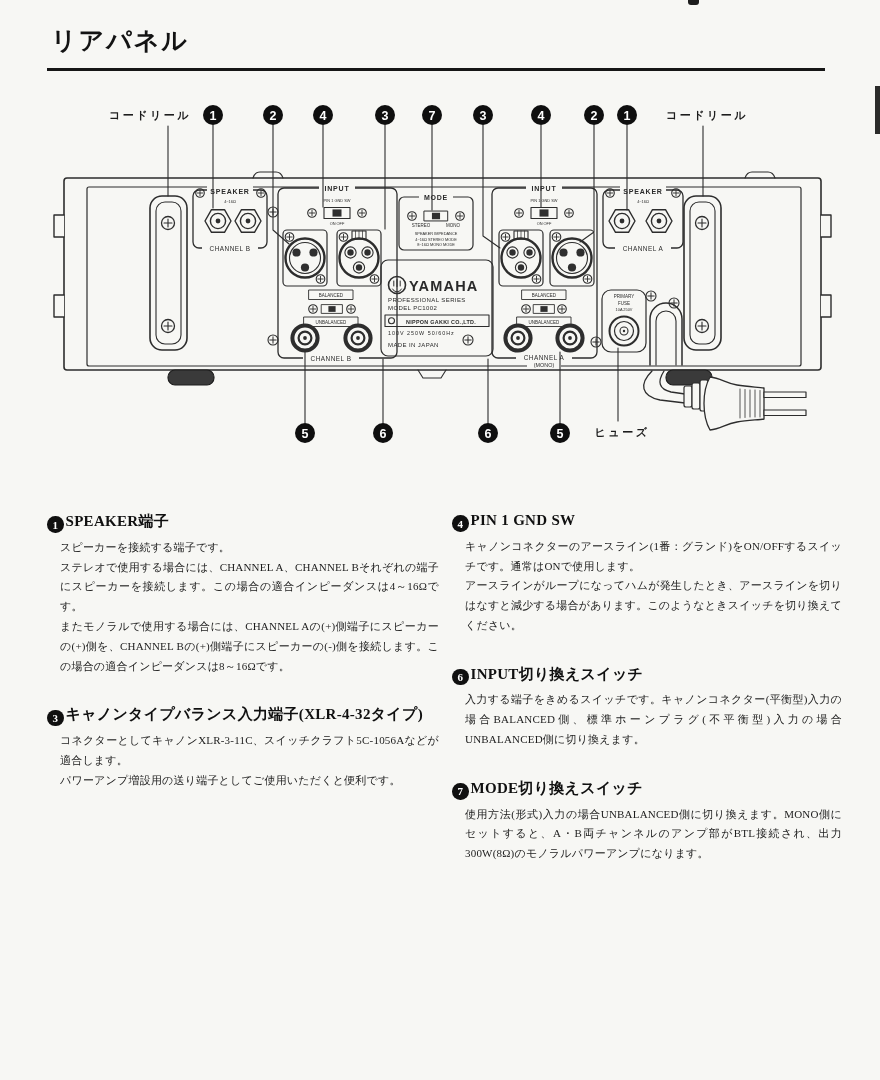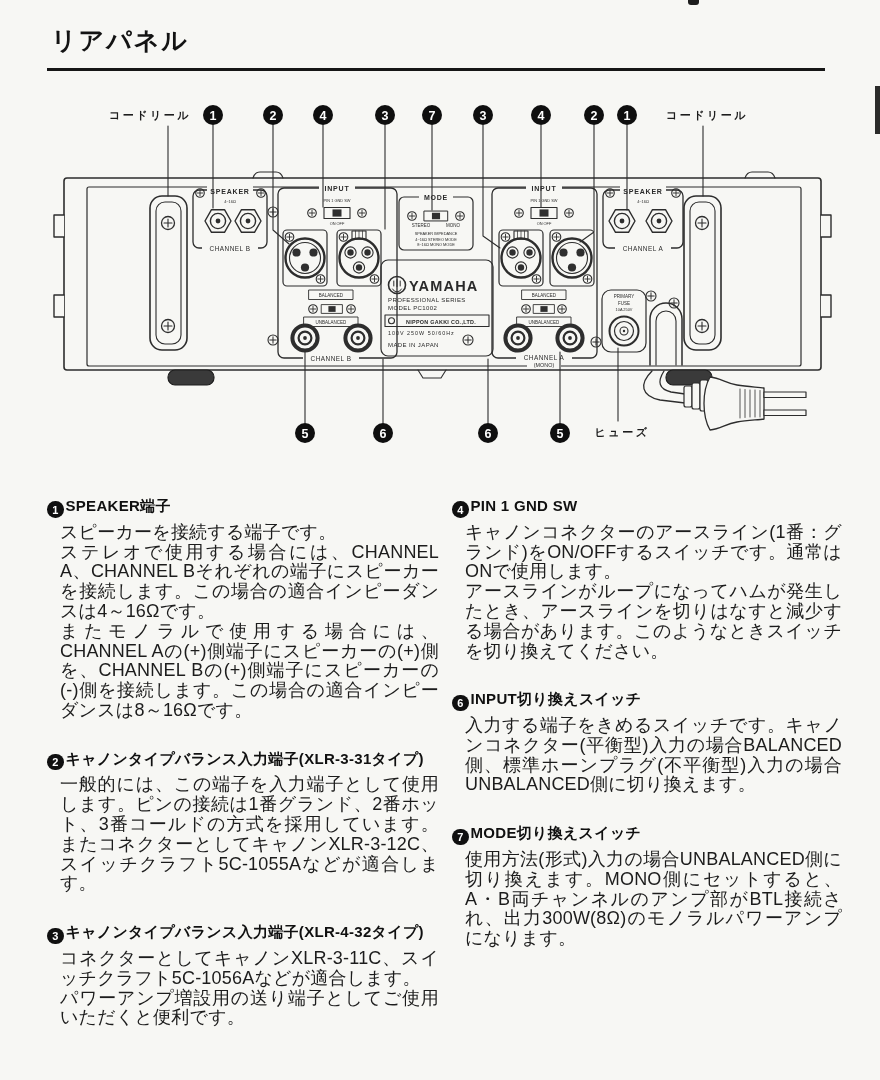--- a/index.html
+++ b/index.html
@@ -31,29 +31,29 @@
   .diagram .t45{font-size:4.5px;text-anchor:middle;}
   .diagram .t4{font-size:3.9px;text-anchor:middle;}
   .diagram .logo{font-size:14.5px;font-weight:bold;letter-spacing:1.2px;}
   .diagram .small-start{font-size:6px;letter-spacing:.4px;}
   .diagram .rat{font-size:5.4px;letter-spacing:1px;}
   .diagram .maker{font-size:5.4px;font-weight:bold;text-anchor:middle;letter-spacing:.3px;}
   .diagram .callout circle{fill:#0f0f0f;stroke:none;}
   .diagram .callout text{fill:#ffffff;font-size:12.5px;font-weight:bold;text-anchor:middle;}
   .diagram .leader{stroke-width:1.15;}
   
-  .col{position:absolute;top:497px;}
+  .col{position:absolute;top:512px;font-family:Liberation Serif, serif;}
   .col-left{left:47px;width:392px;}
   .col-right{left:452px;width:390px;}
   .sec{margin:0 0 29px 0;}
   .sec h3{margin:0 0 5px 0;font-size:15px;font-weight:bold;color:#101010;letter-spacing:.3px;}
   .cn{display:inline-flex;width:16.5px;height:16.5px;border-radius:50%;background:#101010;color:#fff;
       font-size:11px;font-weight:bold;align-items:center;justify-content:center;margin-right:2px;
       vertical-align:-2.5px;letter-spacing:0;}
-  .sec p{margin:0;padding-left:13px;font-size:18px;line-height:19.8px;text-align:justify;
+  .sec p{margin:0;padding-left:13px;font-size:11px;line-height:19.8px;text-align:justify;
       letter-spacing:.2px;color:#1c1c1c;}
 </style>
 </head>
 <body>
 
 <div class="page">
 
   <div class="titlebar">
     <h1>リアパネル</h1>
   </div>
@@ -365,24 +365,20 @@
   </svg>
 
   <div class="col col-left">
     <div class="sec">
       <h3><span class="cn">1</span><span>SPEAKER端子</span></h3>
       <p>スピーカーを接続する端子です。</p>
       <p>ステレオで使用する場合には、CHANNEL A、CHANNEL Bそれぞれの端子にスピーカーを接続します。この場合の適合インピーダンスは4～16Ωです。</p>
       <p>またモノラルで使用する場合には、CHANNEL Aの(+)側端子にスピーカーの(+)側を、CHANNEL Bの(+)側端子にスピーカーの(-)側を接続します。この場合の適合インピーダンスは8～16Ωです。</p>
     </div>
     <div class="sec">
-      <h3><span class="cn">2</span><span>キャノンタイプバランス入力端子(XLR-3-31タイプ)</span></h3>
-      <p>一般的には、この端子を入力端子として使用します。ピンの接続は1番グランド、2番ホット、3番コールドの方式を採用しています。またコネクターとしてキャノンXLR-3-12C、スイッチクラフト5C-1055Aなどが適合します。</p>
-    </div>
-    <div class="sec">
       <h3><span class="cn">3</span><span>キャノンタイプバランス入力端子(XLR-4-32タイプ)</span></h3>
       <p>コネクターとしてキャノンXLR-3-11C、スイッチクラフト5C-1056Aなどが適合します。</p>
       <p>パワーアンプ増設用の送り端子としてご使用いただくと便利です。</p>
     </div>
   </div>
 
   <div class="col col-right">
     <div class="sec">
       <h3><span class="cn">4</span><span>PIN 1  GND SW</span></h3>
       <p>キャノンコネクターのアースライン(1番：グランド)をON/OFFするスイッチです。通常はONで使用します。</p>

